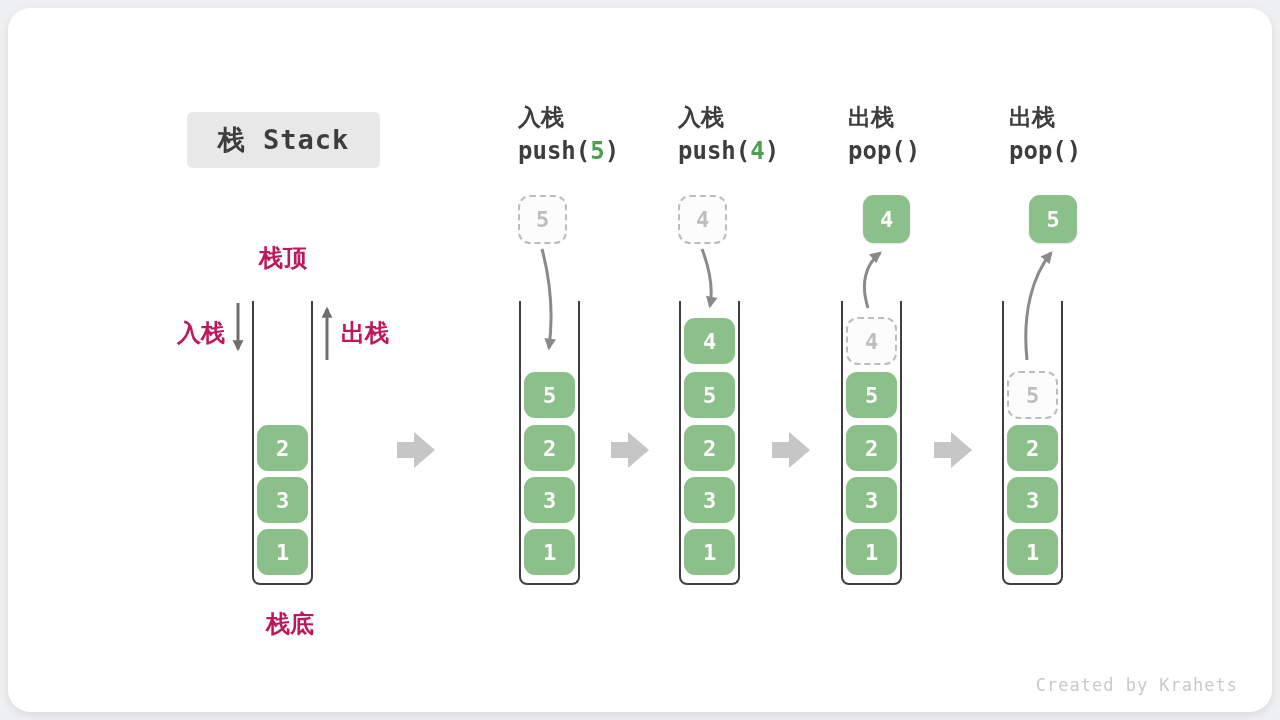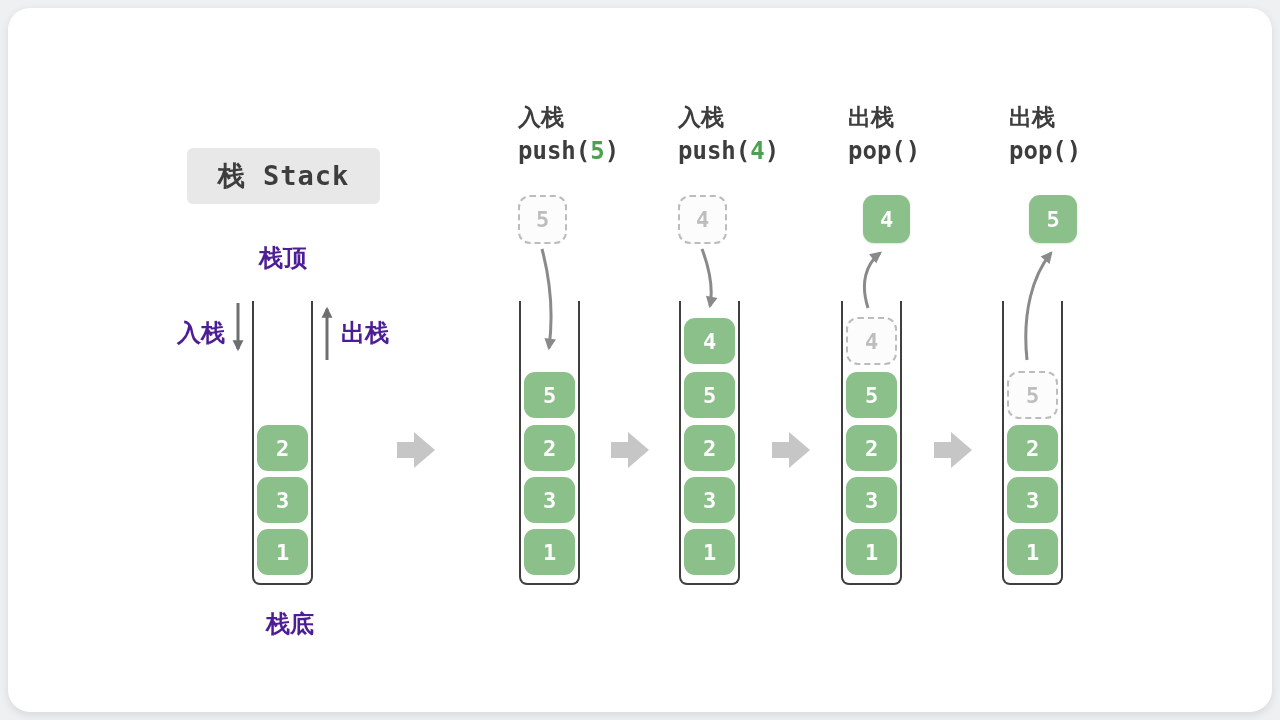--- a/index.html
+++ b/index.html
@@ -16,25 +16,25 @@
     background:#ffffff;border-radius:22px;
     box-shadow:0 3px 10px rgba(0,0,0,0.10);
   }
   .layer{position:absolute;left:0;top:0;width:1280px;height:720px;}
 
   .title-box{
     position:absolute;left:187px;top:112px;width:193px;height:56px;
     background:#e8e8e8;border-radius:6px;
     display:flex;align-items:center;justify-content:center;
     font:700 27px "DejaVu Sans Mono","DejaVu Sans",monospace;
-    color:#3d3d3d;letter-spacing:1px;margin-top:36px;
+    color:#3d3d3d;letter-spacing:1px;
   }
 
   .zh-label{
-    position:absolute;color:#4c1d95;
+    position:absolute;color:#be185d;
     font:700 24px "DejaVu Sans",sans-serif;
     white-space:nowrap;
   }
 
   .op-header{position:absolute;top:104px;white-space:nowrap;}
   .op-name{
     font:700 23px "DejaVu Sans",sans-serif;
     color:#3d3d3d;line-height:27px;
   }
   .op-code{
@@ -182,15 +182,16 @@
 
       <path d="M 542 249 C 551 283 553 318 549 348" stroke="#8a8a8a" stroke-width="3" fill="none" marker-end="url(#ah-gray)"></path>
 
       <path d="M 702 249 C 710 270 713 290 710 306" stroke="#8a8a8a" stroke-width="3" fill="none" marker-end="url(#ah-gray)"></path>
 
       <path d="M 868 308 C 860 283 866 264 880 253" stroke="#8a8a8a" stroke-width="3" fill="none" marker-end="url(#ah-gray)"></path>
 
       <path d="M 1027 360 C 1022 312 1033 275 1051 253" stroke="#8a8a8a" stroke-width="3" fill="none" marker-end="url(#ah-gray)"></path>
     </svg>
 
+    <div class="watermark">Created by Krahets</div>
 
   </div>
 </div>
 
 </body></html>

